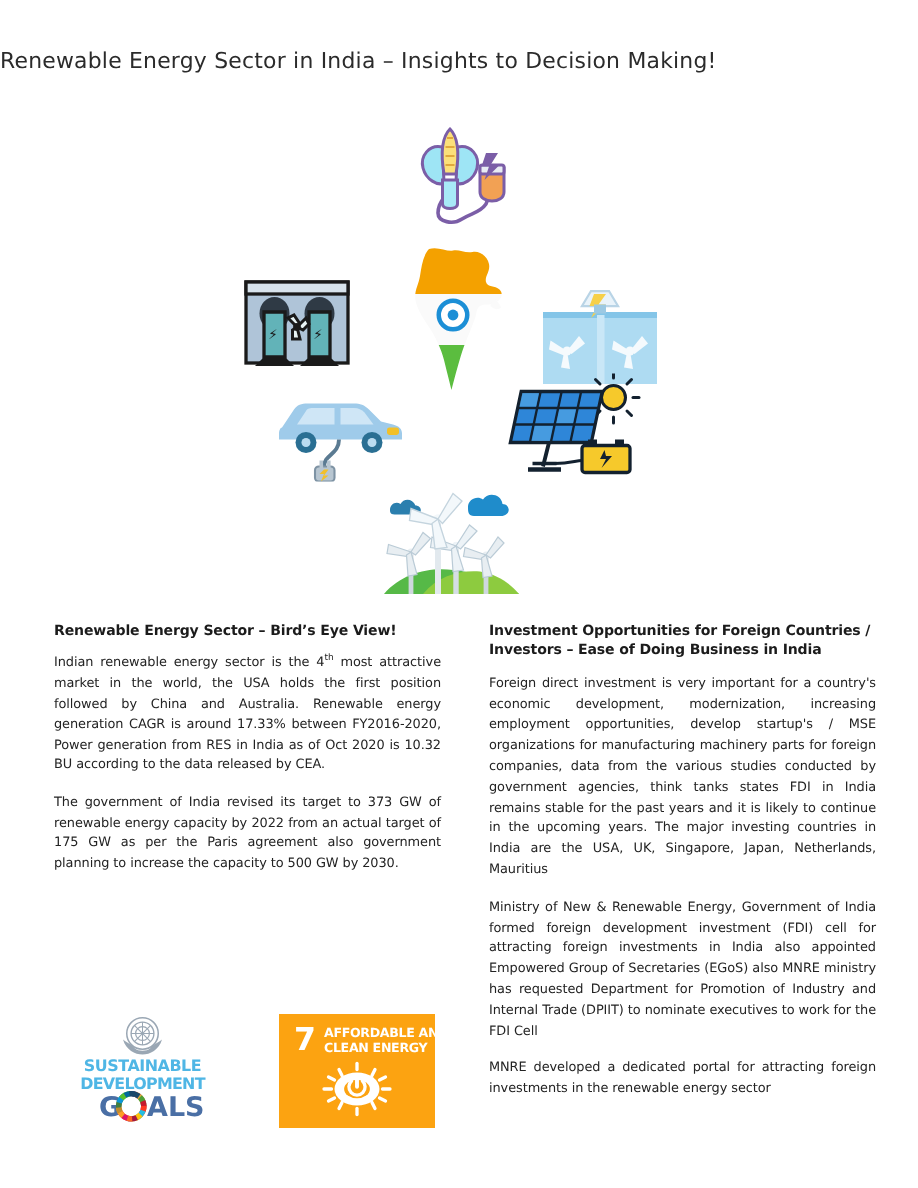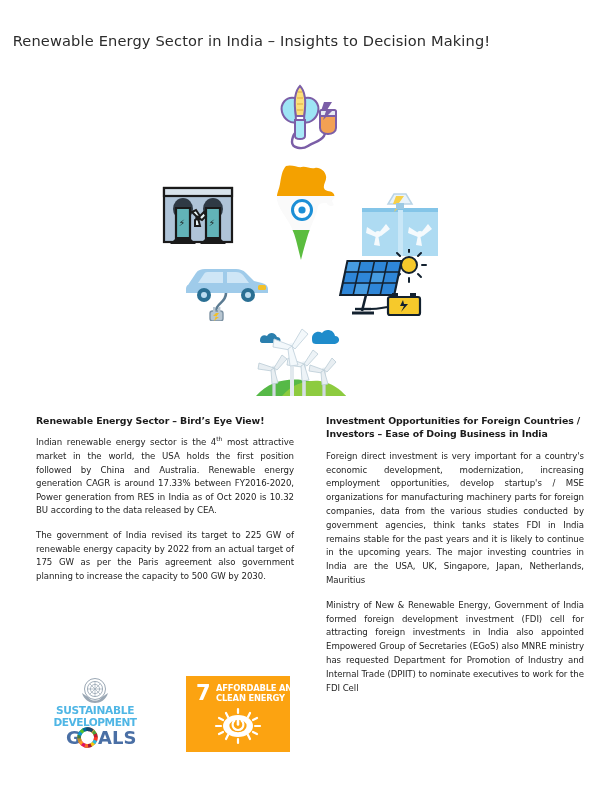--- a/index.html
+++ b/index.html
@@ -23,21 +23,21 @@
     height: 792px;
     background: #ffffff;
   }
 
   
   .title {
     position: absolute;
     top: 32px;
     left: 0;
     width: 503px;
-    text-align: center;
+    text-align: left;
     font-family: "DejaVu Sans", sans-serif;
     font-size: 14.6px;
     font-weight: 400;
     letter-spacing: 0.15px;
     color: #2b2b2b;
     white-space: nowrap;
   }
 
   
   .collage {
@@ -329,31 +329,32 @@
 
   </div>
 
   <div class="columns">
 
     <div class="col col-left">
       <h2 class="sec-head">Renewable Energy Sector – Bird’s Eye View!</h2>
 
       <p class="para"><span>Indian renewable energy sector is the 4</span><sup>th</sup><span> most attractive market in the world, the USA holds the first position followed by China and Australia. Renewable energy generation CAGR is around 17.33% between FY2016-2020, Power generation from RES in India as of Oct 2020 is 10.32 BU according to the data released by CEA.</span></p>
 
-      <p class="para">The government of India revised its target to 225 GW of renewable energy capacity by 2022 from an actual target of 175 GW as per the Paris agreement also government planning to increase the capacity to 500 GW by 2030.</p>
+      <p class="para">The government of India revised its target to 373 GW of renewable energy capacity by 2022 from an actual target of 175 GW as per the Paris agreement also government planning to increase the capacity to 500 GW by 2030.</p>
 
     </div>
 
     <div class="col col-right">
       <h2 class="sec-head">Investment Opportunities for Foreign Countries / Investors – Ease of Doing Business in India</h2>
 
       <p class="para">Foreign direct investment is very important for a country's economic development, modernization, increasing employment opportunities, develop startup's / MSE organizations for manufacturing machinery parts for foreign companies, data from the various studies conducted by government agencies, think tanks states FDI in India remains stable for the past years and it is likely to continue in the upcoming years. The major investing countries in India are the USA, UK, Singapore, Japan, Netherlands, Mauritius</p>
 
       <p class="para">Ministry of New &amp; Renewable Energy, Government of India formed foreign development investment (FDI) cell for attracting foreign investments in India also appointed Empowered Group of Secretaries (EGoS) also MNRE ministry has requested  Department for Promotion of Industry and Internal Trade (DPIIT) to nominate executives to work for the FDI Cell</p>
 
+      <p class="para last">MNRE developed a dedicated portal for attracting foreign investments in the renewable energy sector</p>
     </div>
 
   </div>
 
   <div class="logos">
 
     <div class="logo-sdg">
       <svg viewBox="0 0 118 82">
 
         <g transform="translate(59,17)">

